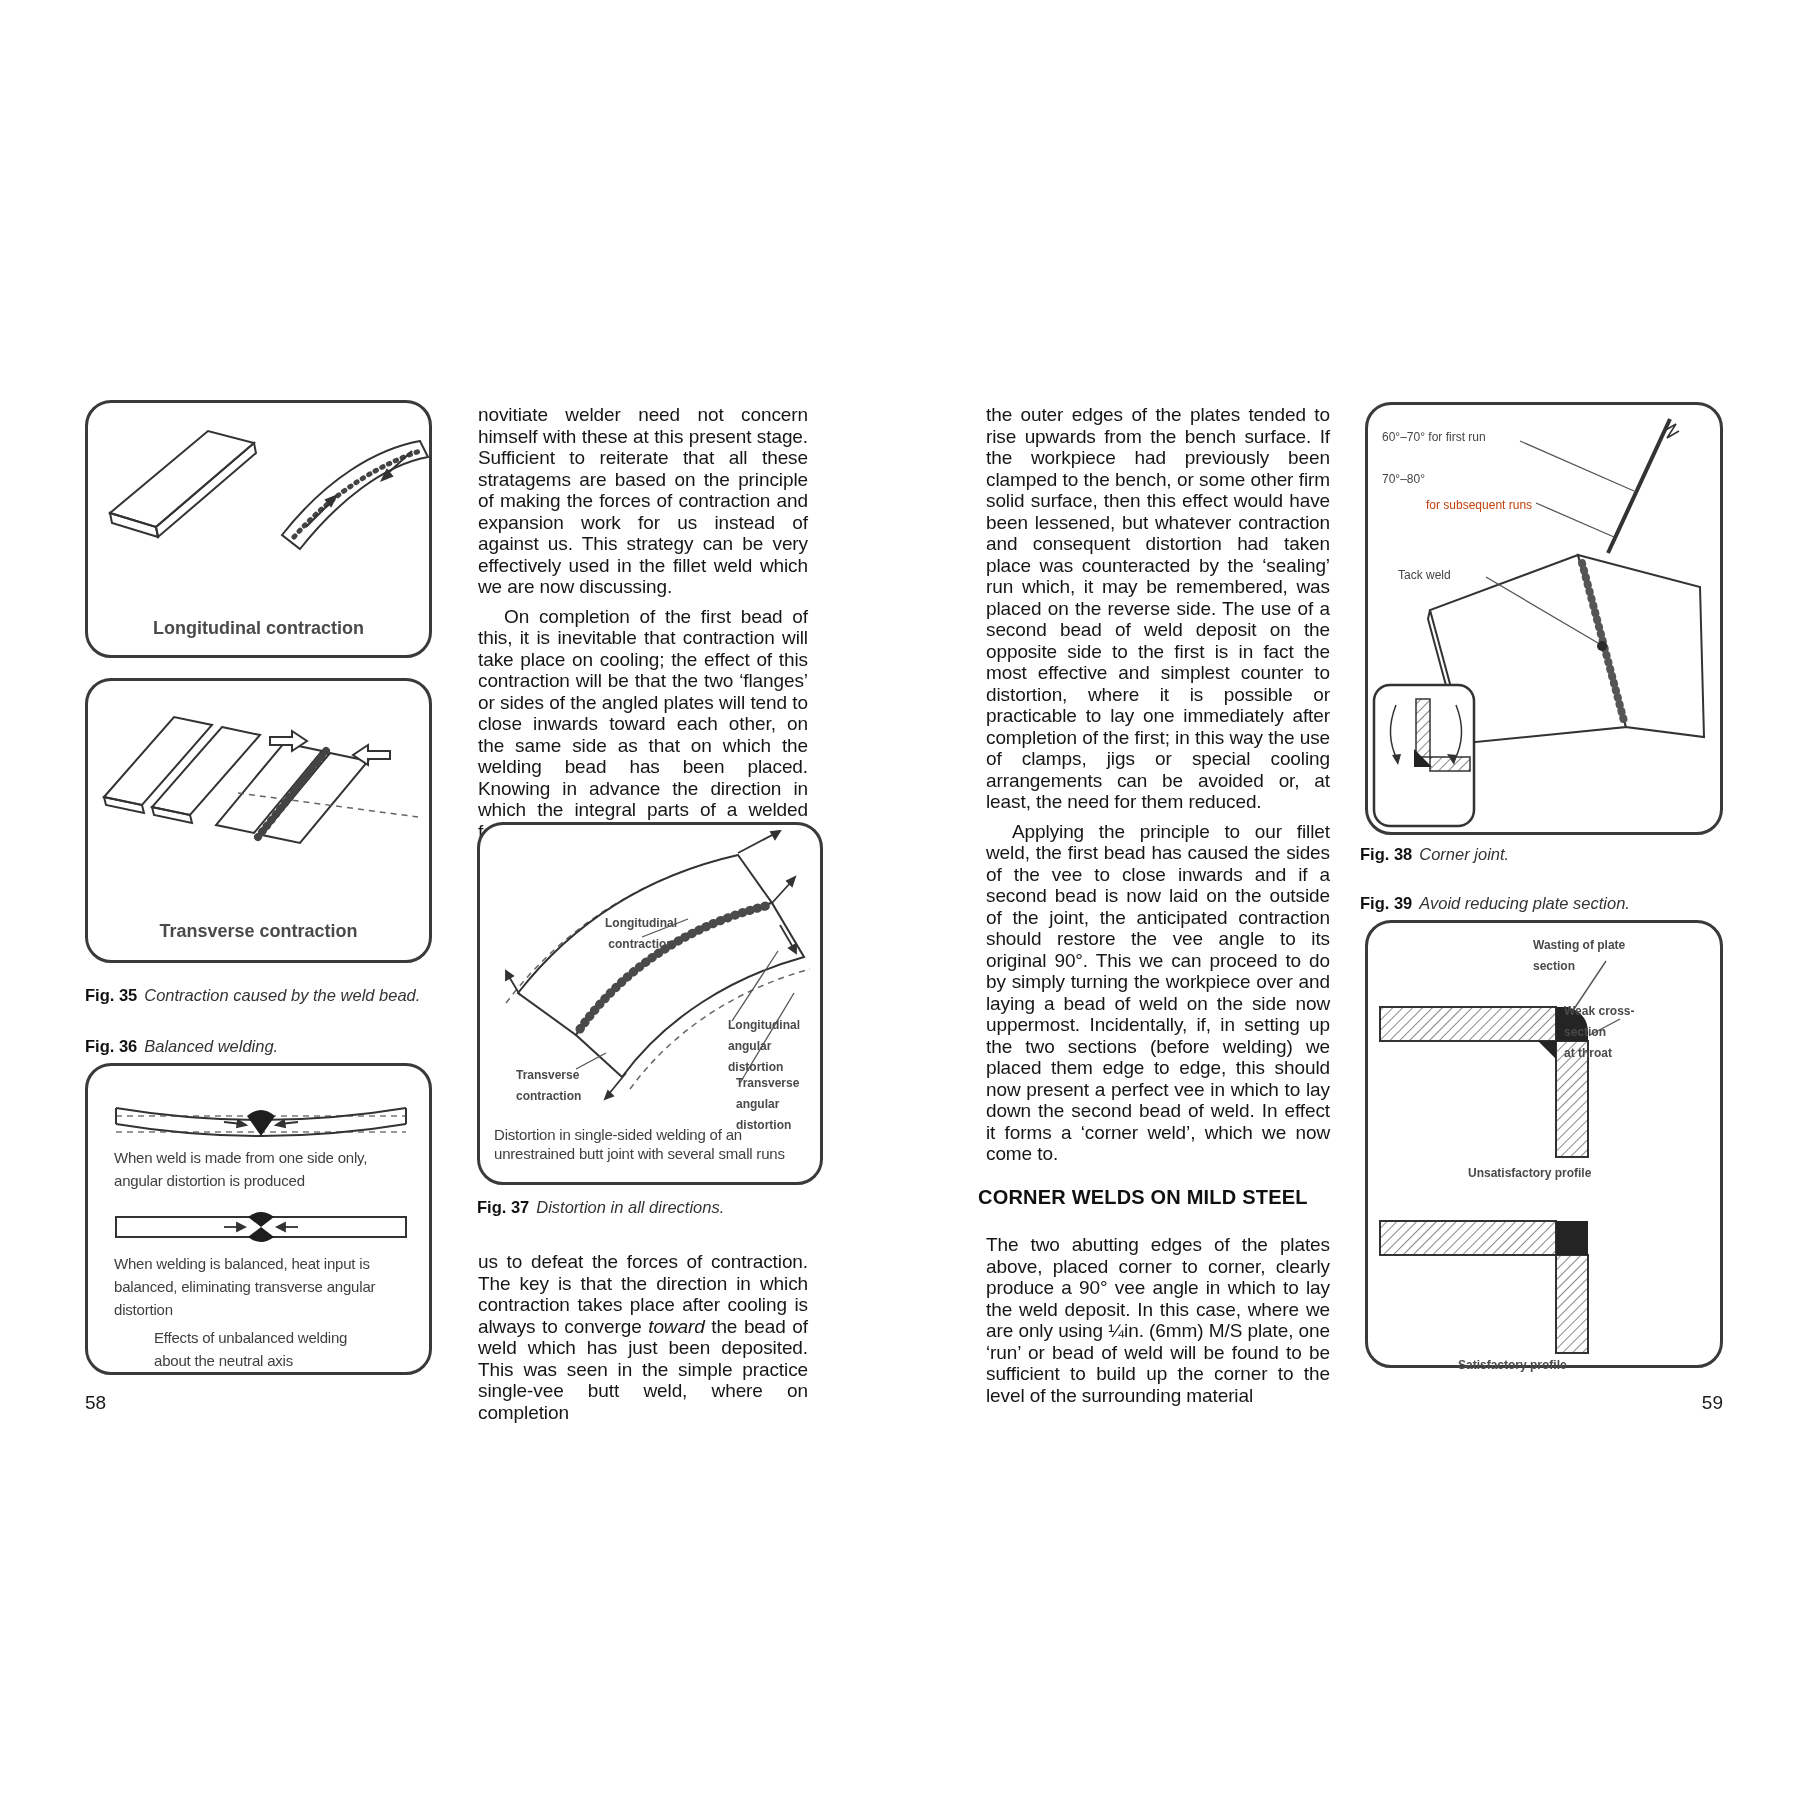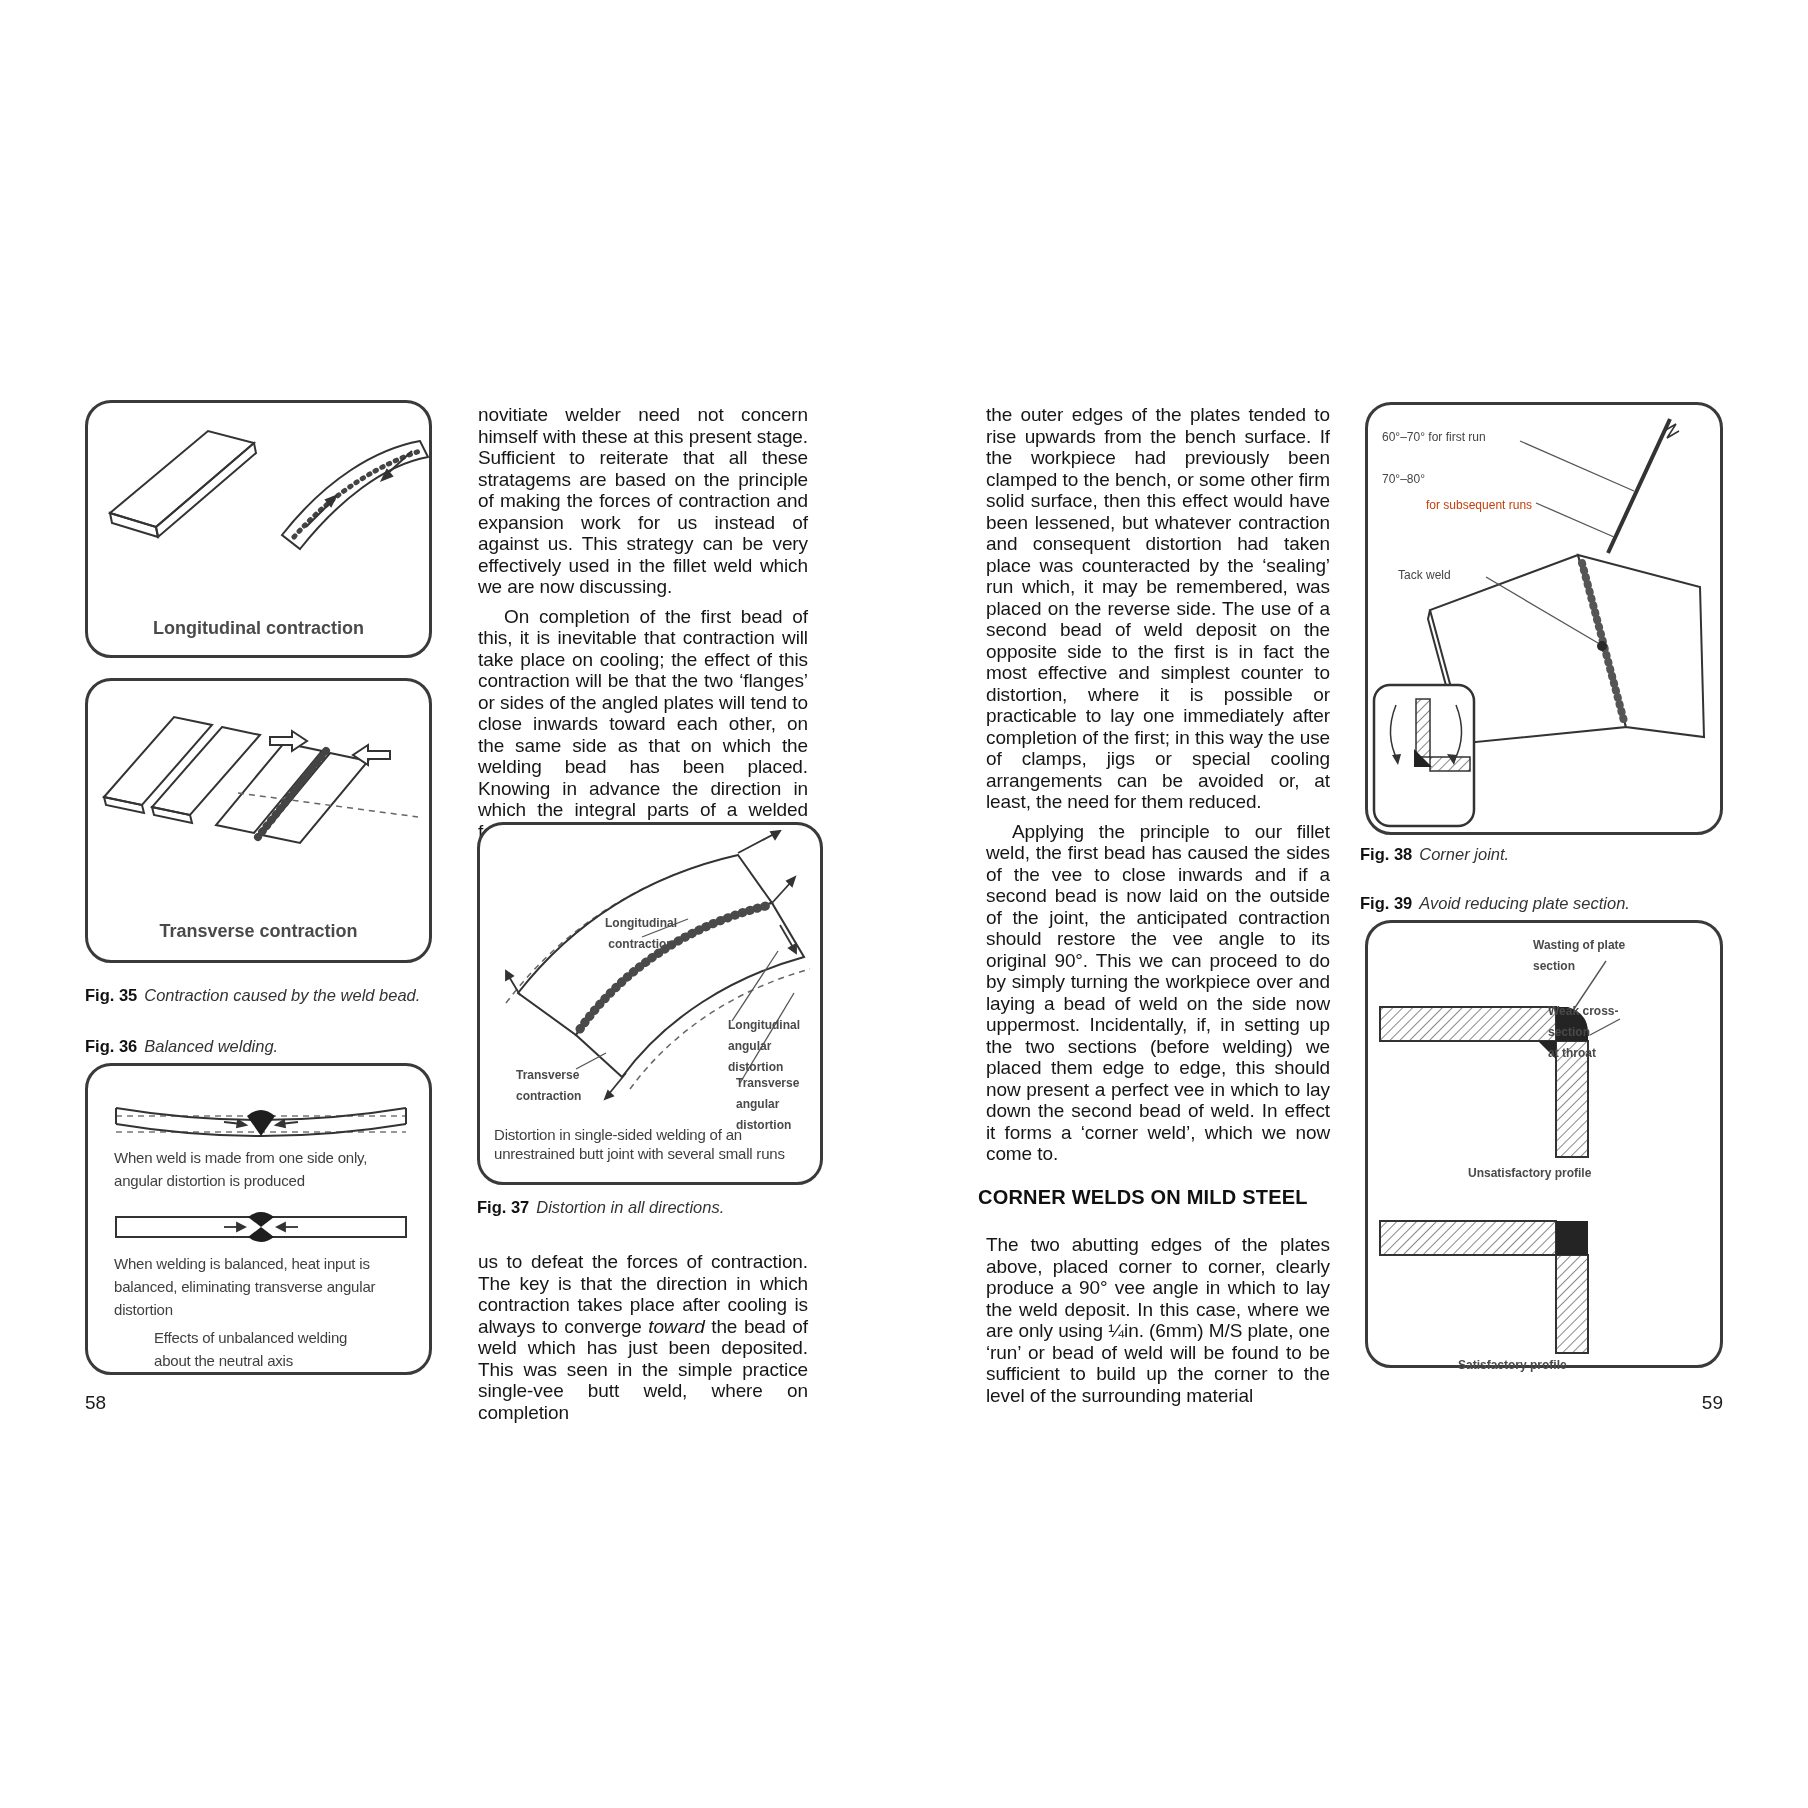--- a/index.html
+++ b/index.html
@@ -239,20 +239,20 @@
       <line x1="238" y1="38" x2="206" y2="86"></line>
       <line x1="252" y1="96" x2="222" y2="112"></line>
     </g>
 
     <rect x="12" y="298" width="176" height="34" fill="url(#h39)" stroke="#333" stroke-width="2"></rect>
     <rect x="188" y="332" width="32" height="98" fill="url(#h39)" stroke="#333" stroke-width="2"></rect>
     <path d="M188,298 L220,298 L220,332 L188,332 Z" fill="#242424"></path>
   </svg>
   <div class="fig-label" style="left:165px; top:12px;">Wasting of plate
 section</div>
-  <div class="fig-label" style="left:180px; top:78px;">Weak cross-
+  <div class="fig-label" style="left:196px; top:78px;">Weak cross-
 section
 at throat</div>
   <div class="fig-label" style="left:100px; top:240px; white-space:nowrap;">Unsatisfactory profile</div>
   <div class="fig-label" style="left:90px; top:432px; white-space:nowrap;">Satisfactory profile</div>
 </div>
 
 <div class="page-num" style="left:1365px; top:1392px; width:358px; text-align:right;">59</div>
 
 </body></html>

